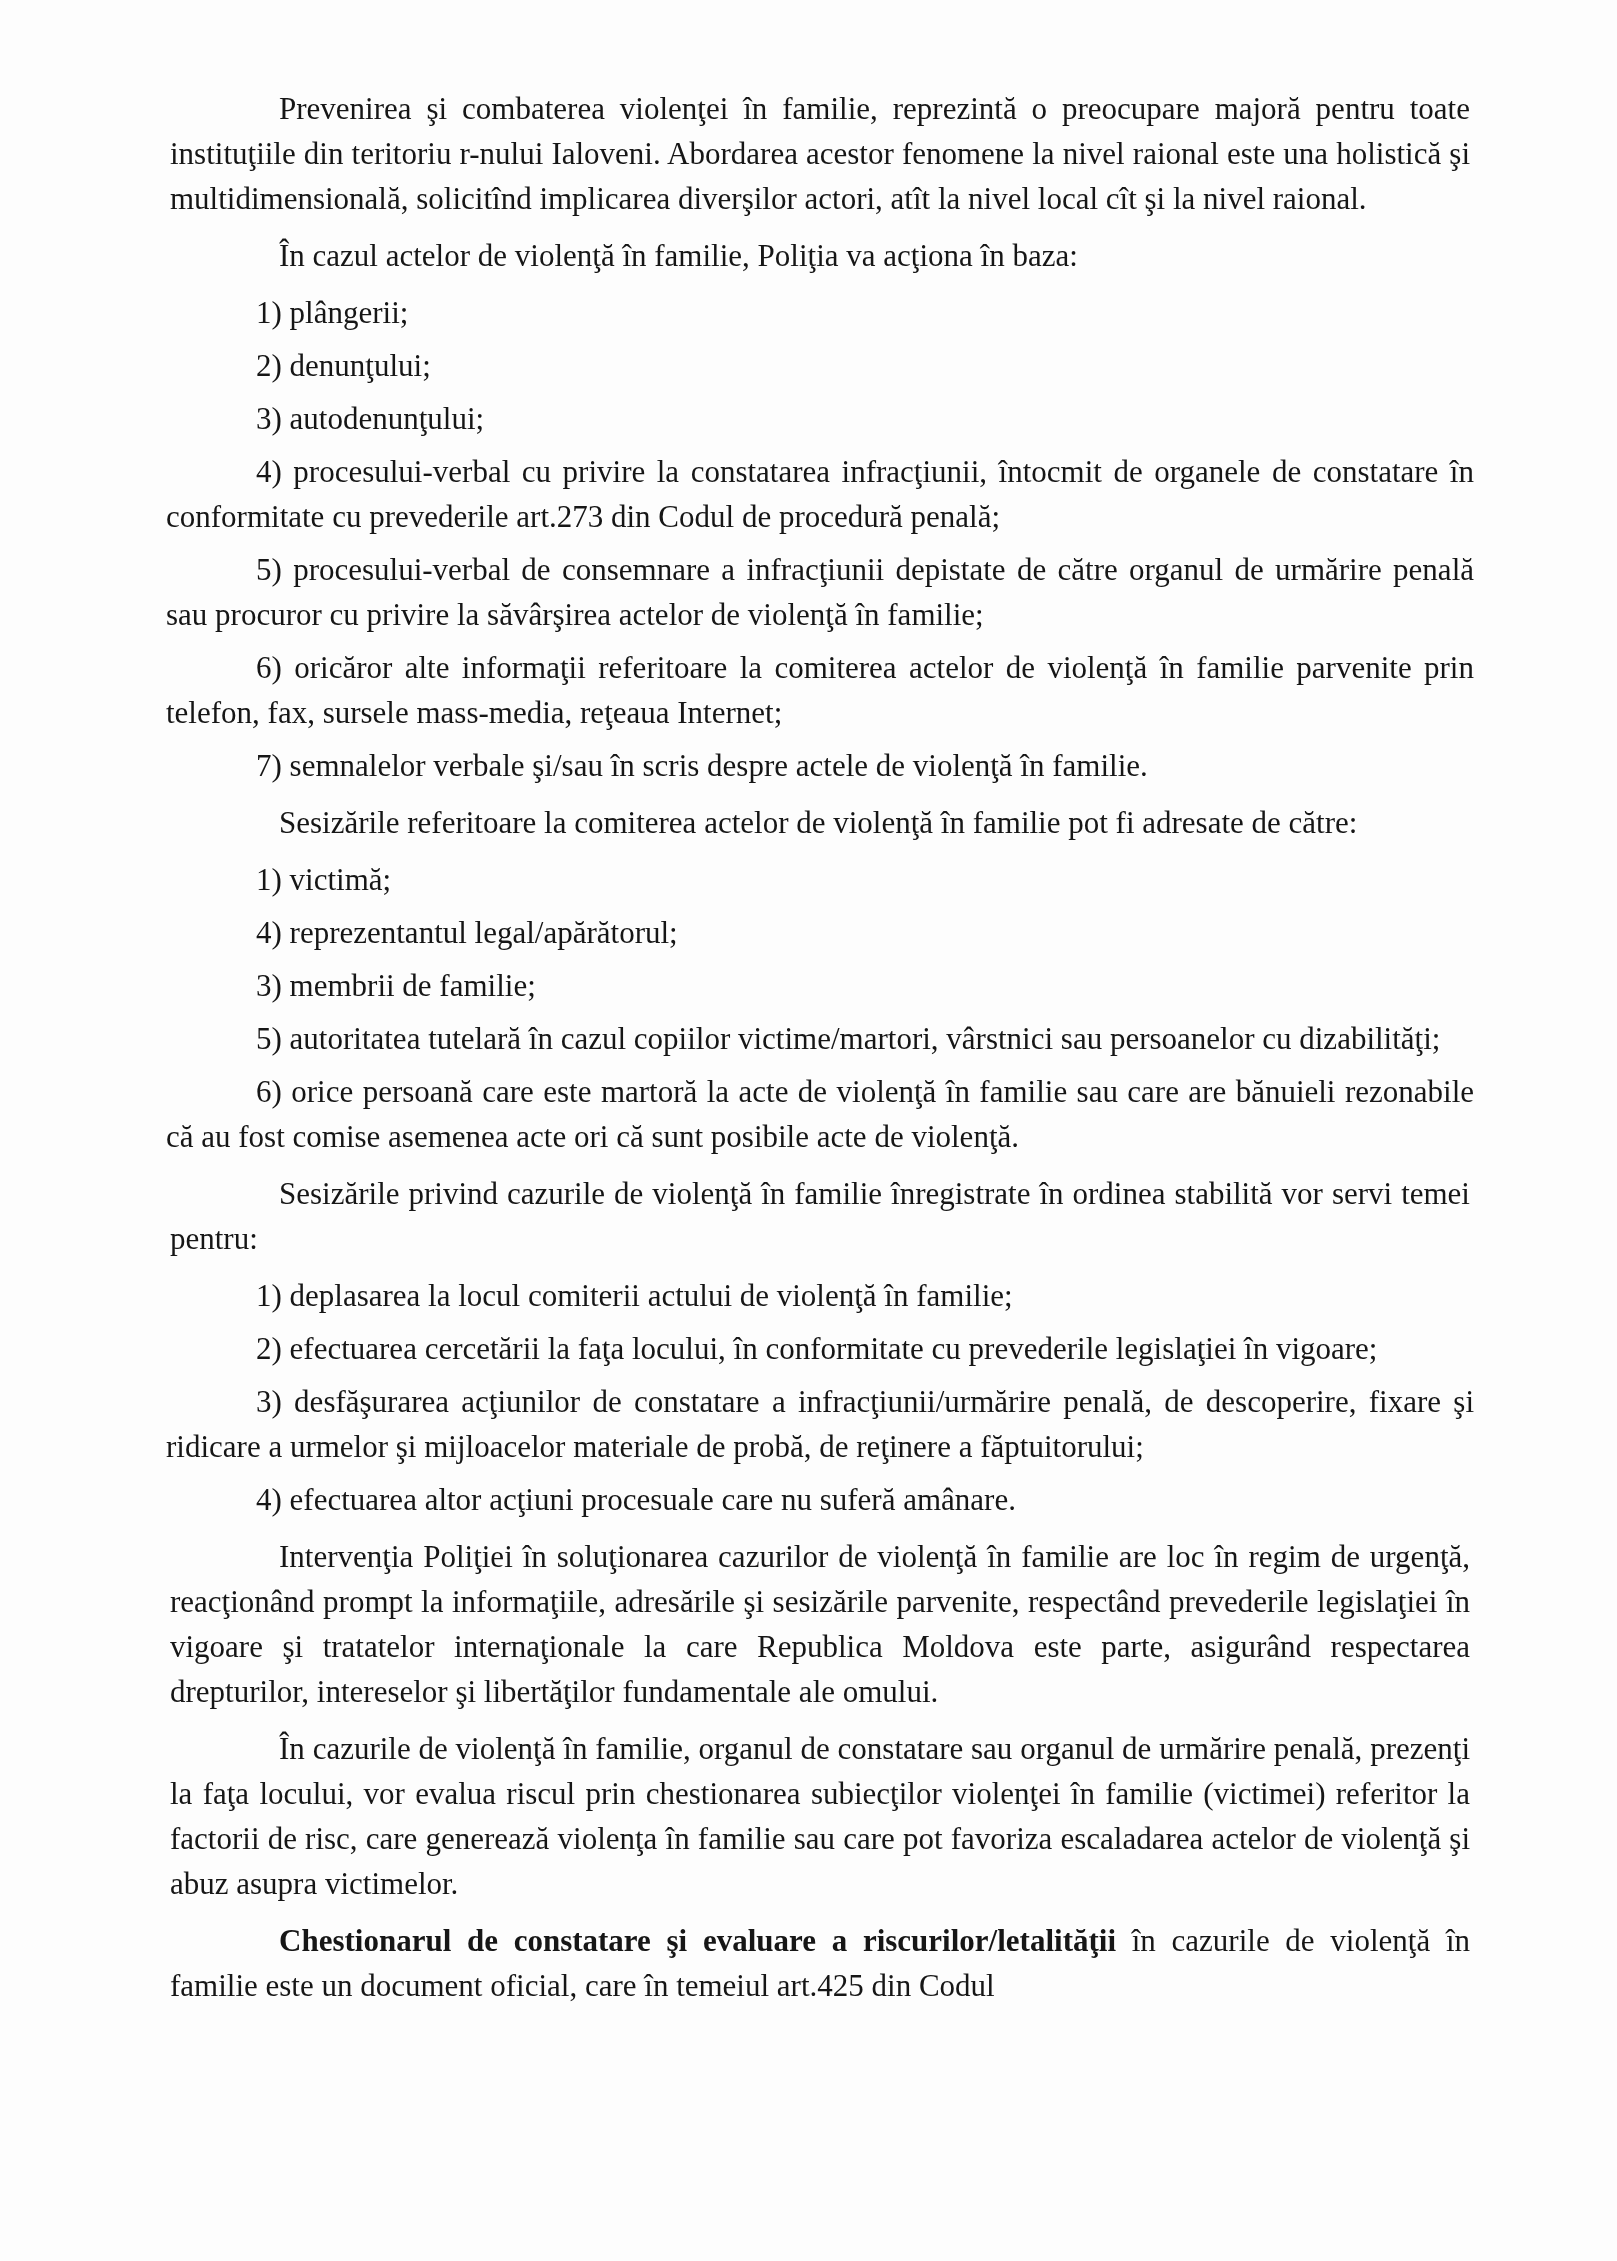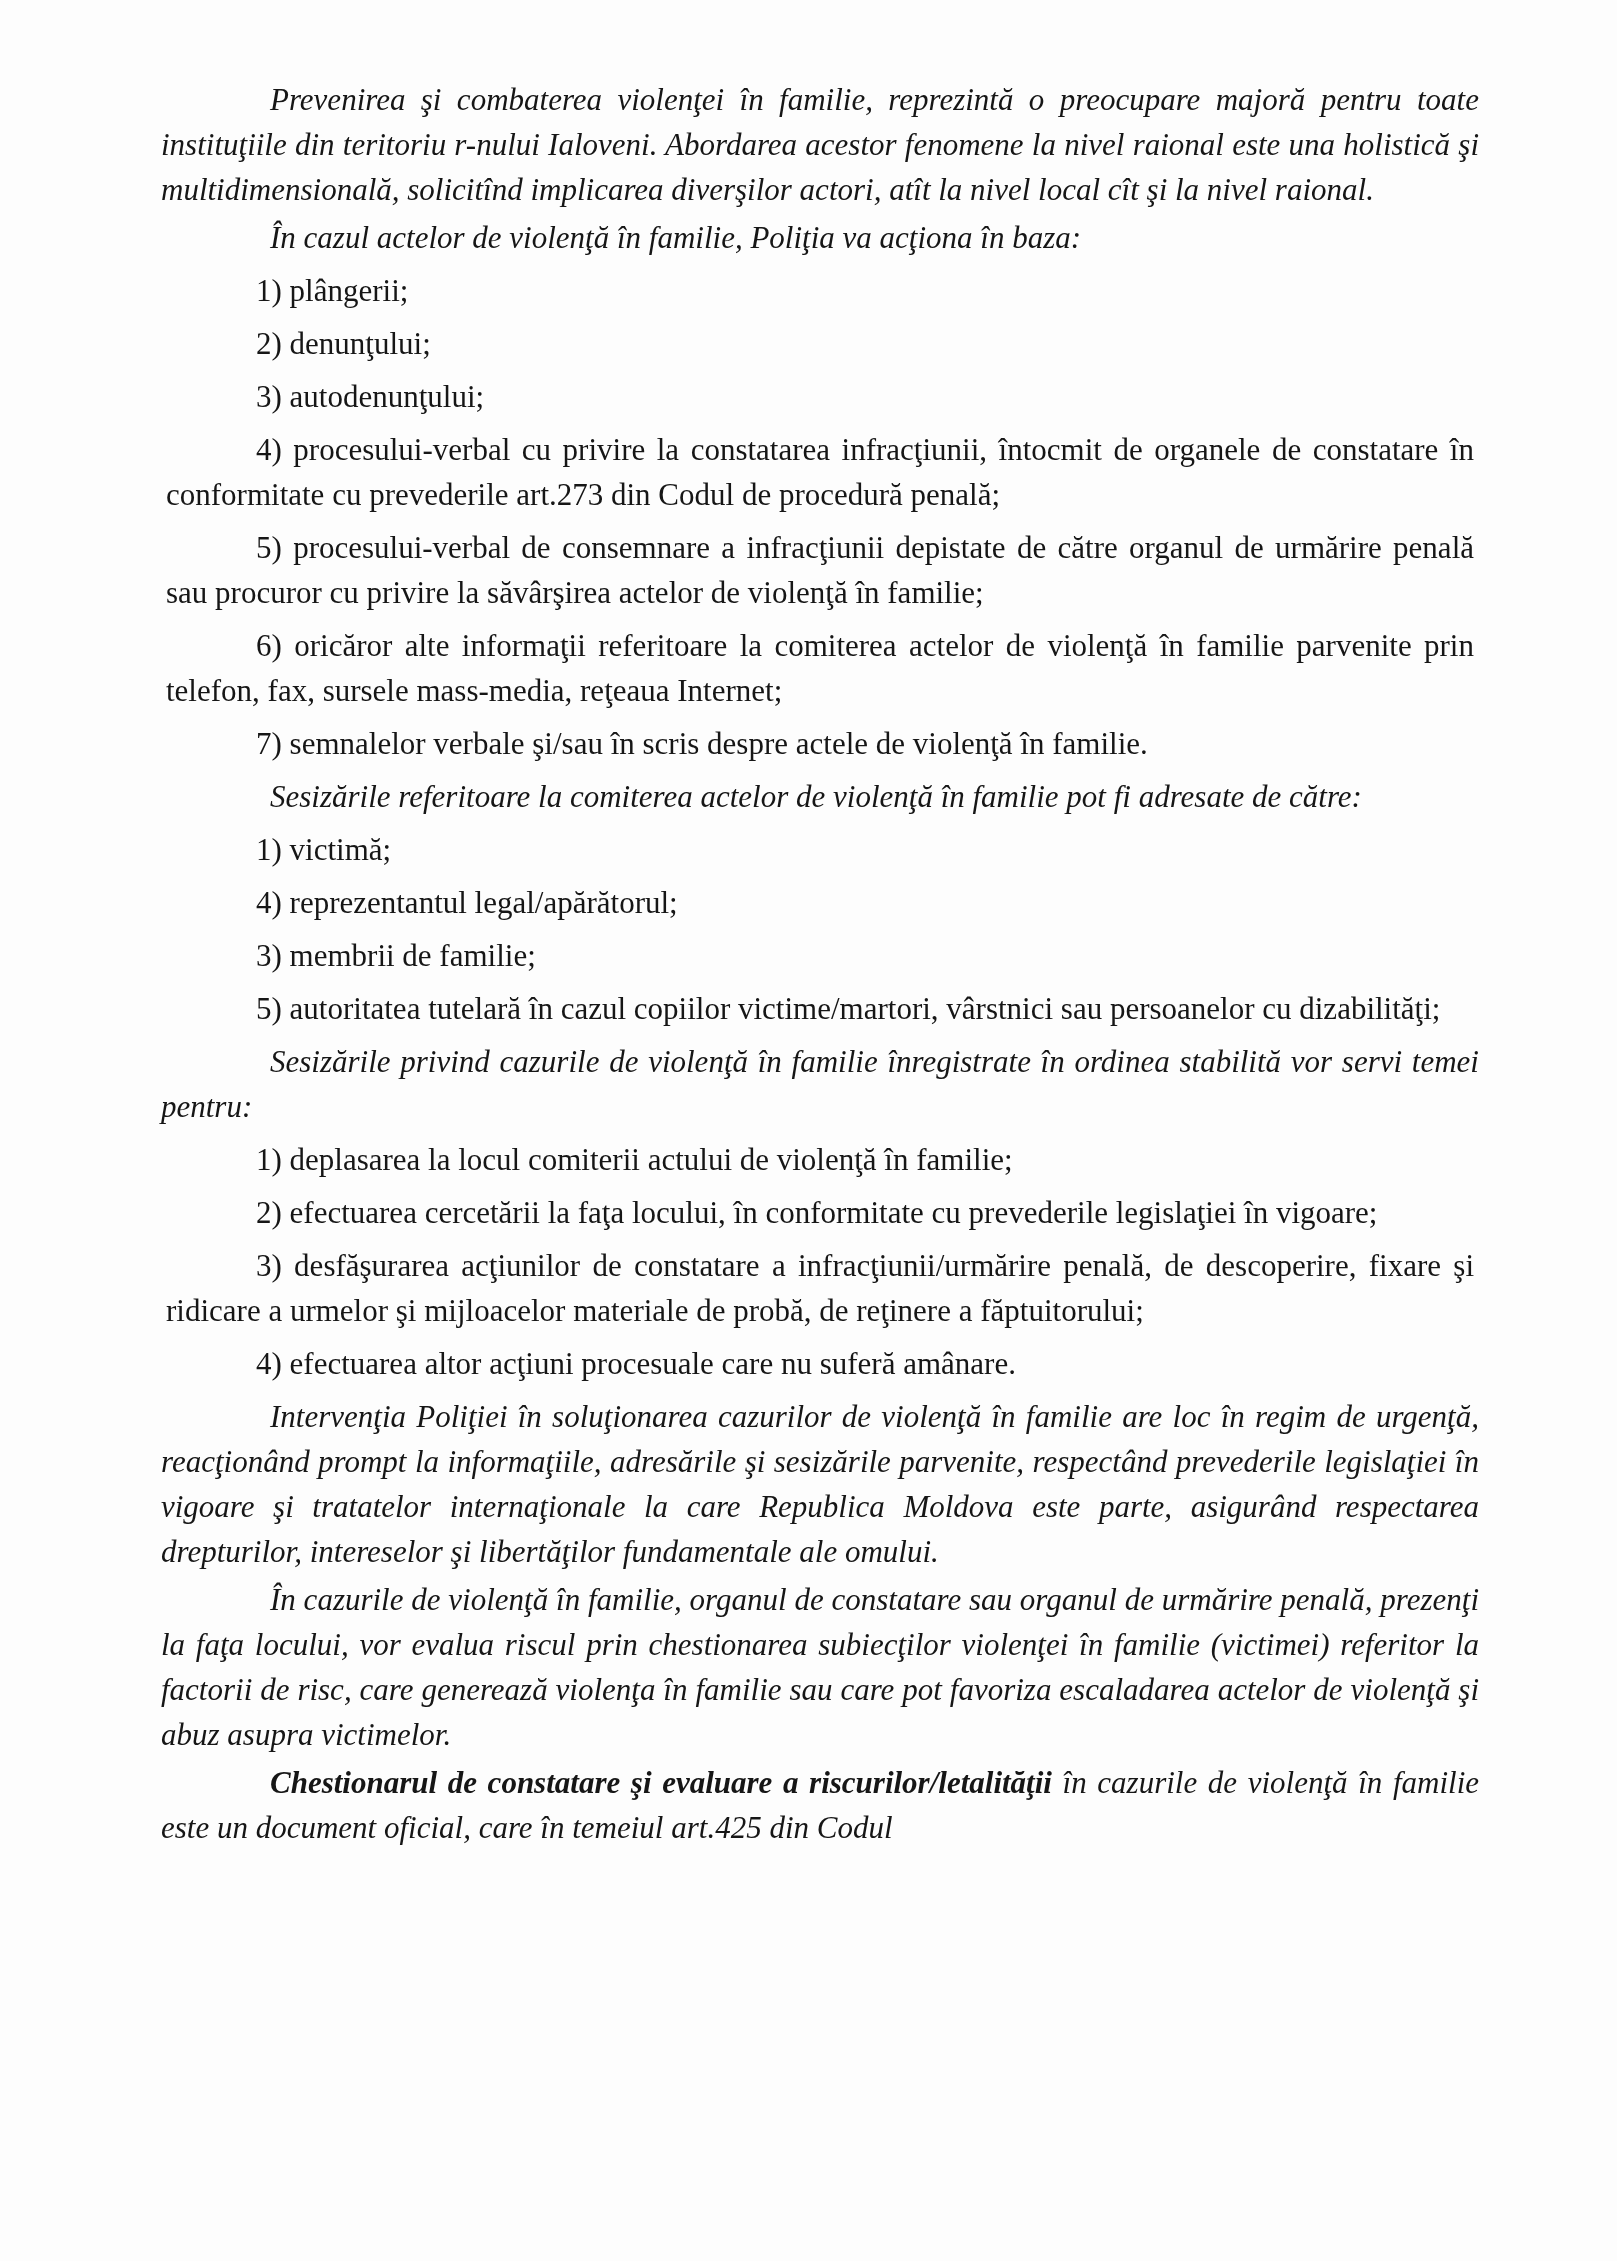--- a/index.html
+++ b/index.html
@@ -12,24 +12,23 @@
   }
   .page {
     position: absolute;
     left: 158px;
     top: 74px;
     width: 1324px;
     font-size: 31px;
     line-height: 45px;
   }
   .p {
-    margin: 3px;
+    margin: 12px;
     text-align: justify;
     text-indent: 109px;
-    font-style: italic;
   }
   .item {
     margin: 8px;
     text-align: justify;
     text-indent: 90px;
   }
   .bold { font-weight: bold; }
 </style>
 </head>
 <body>
@@ -42,20 +41,21 @@
   <p class="item">3) autodenunţului;</p>
   <p class="item">4) procesului-verbal cu privire la constatarea infracţiunii, întocmit de organele de constatare în conformitate cu prevederile art.273 din Codul de procedură penală;</p>
   <p class="item">5) procesului-verbal de consemnare a infracţiunii depistate de către organul de urmărire penală sau procuror cu privire la săvârşirea actelor de violenţă în familie;</p>
   <p class="item">6) oricăror alte informaţii referitoare la comiterea actelor de violenţă în familie parvenite prin telefon, fax, sursele mass-media, reţeaua Internet;</p>
   <p class="item">7) semnalelor verbale şi/sau în scris despre actele de violenţă în familie.</p>
   <p class="p">Sesizările referitoare la comiterea actelor de violenţă în familie pot fi adresate de către:</p>
   <p class="item">1) victimă;</p>
   <p class="item">4) reprezentantul legal/apărătorul;</p>
   <p class="item">3) membrii de familie;</p>
   <p class="item">5) autoritatea tutelară în cazul copiilor victime/martori, vârstnici sau persoanelor cu dizabilităţi;</p>
+  <p class="item">6) orice persoană care este martoră la acte de violenţă în familie sau care are bănuieli rezonabile că au fost comise asemenea acte ori că sunt posibile acte de violenţă.</p>
   <p class="p">Sesizările privind cazurile de violenţă în familie înregistrate în ordinea stabilită vor servi temei pentru:</p>
   <p class="item">1) deplasarea la locul comiterii actului de violenţă în familie;</p>
   <p class="item">2) efectuarea cercetării la faţa locului, în conformitate cu prevederile legislaţiei în vigoare;</p>
   <p class="item">3) desfăşurarea acţiunilor de constatare a infracţiunii/urmărire penală, de descoperire, fixare şi ridicare a urmelor şi mijloacelor materiale de probă, de reţinere a făptuitorului;</p>
   <p class="item">4) efectuarea altor acţiuni procesuale care nu suferă amânare.</p>
   <p class="p">Intervenţia Poliţiei în soluţionarea cazurilor de violenţă în familie are loc în regim de urgenţă, reacţionând prompt la informaţiile, adresările şi sesizările parvenite, respectând prevederile legislaţiei în vigoare şi tratatelor internaţionale la care Republica Moldova este parte, asigurând respectarea drepturilor, intereselor şi libertăţilor fundamentale ale omului.</p>
   <p class="p">În cazurile de violenţă în familie, organul de constatare sau organul de urmărire penală, prezenţi la faţa locului, vor evalua riscul prin chestionarea subiecţilor violenţei în familie (victimei) referitor la factorii de risc, care generează violenţa în familie sau care pot favoriza escaladarea actelor de violenţă şi abuz asupra victimelor.</p>
   <p class="p"><span class="bold">Chestionarul de constatare şi evaluare a riscurilor/letalităţii</span><span> în cazurile de violenţă în familie este un document oficial, care în temeiul art.425 din Codul</span></p>
 </div>
 

